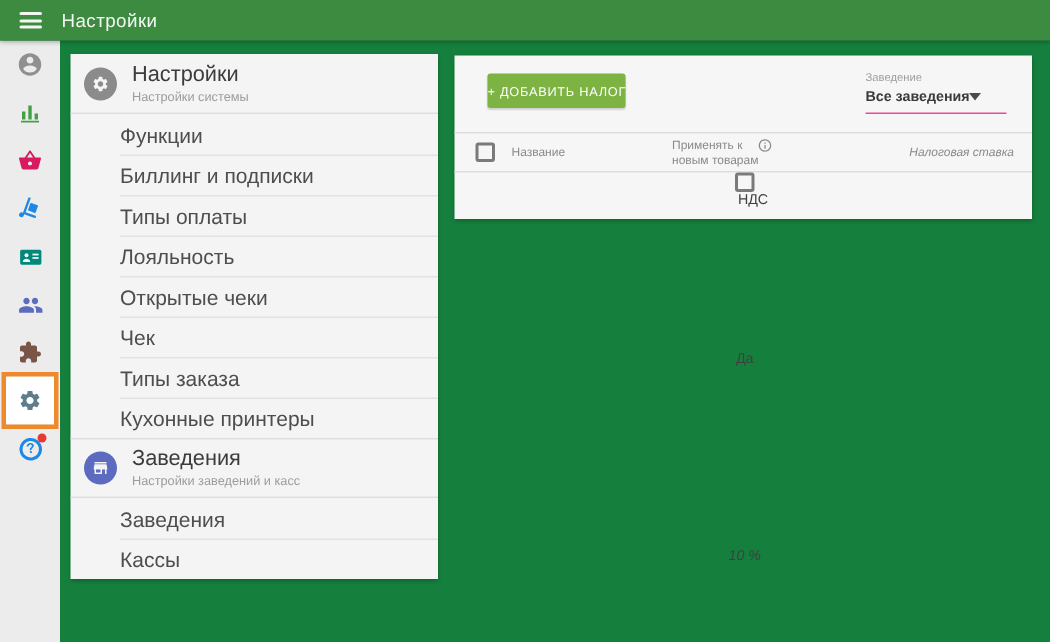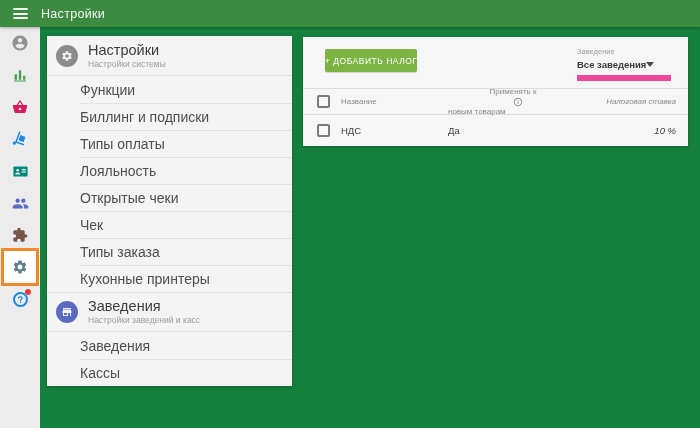--- a/index.html
+++ b/index.html
@@ -54,34 +54,34 @@
   .card { position:absolute; left:303px; top:37px; width:385px; background:#f6f6f6;
     box-shadow:0 1px 3px rgba(0,0,0,.25); }
   .toolbar { height:51px; position:relative; }
   .btn-add { position:absolute; left:12px; top:12px; height:23px; padding:0 0;
     background:#7cb342; color:#fff; border:none; border-radius:2px; font-size:8.5px;
     font-weight:normal; letter-spacing:.5px; font-family:"Liberation Sans", sans-serif;
     cursor:pointer; box-shadow:0 1px 1px rgba(0,0,0,.15);margin-left:10px; }
   .venue-select { position:absolute; right:17px; top:10px; width:94px; cursor:pointer; }
   .vs-label { font-size:7.5px; color:#9e9e9e; }
   .vs-row { display:flex; align-items:center; 
-    border-bottom:6px solid #ec4899; padding:3px 0 5px 0; }
+    border-bottom:1px solid #ec4899; padding:3px 0 5px 0; }
   .vs-value { font-size:9.5px; font-weight:bold; color:#3a3a3a; }
   .caret { width:0; height:0; border-left:4px solid transparent;
     border-right:4px solid transparent; border-top:5px solid #4a4a4a; margin-right:2px; }
 
   .trow { display:flex; align-items:center; padding:0 12px 0 14px; }
   .thead { height:27px; border-top:1px solid #ddd; border-bottom:1px solid #ddd;
     color:#8a8a8a; font-size:8px; }
-  .tbody-row { height:31px; font-size:9.5px; color:#3f3f3f; cursor:pointer; }
+  .tbody-row { height:31px; font-size:9.5px; color:#3f3f3f; cursor:pointer;flex-direction:column; }
   .cb { width:13px; height:13px; border:2px solid #7a7a7a; border-radius:2px;
     flex:0 0 13px; cursor:pointer; background:transparent; }
   .col-name { margin-left:11px; flex:0 0 107px; }
   .col-apply { flex:0 0 130px; line-height:10px; }
-  .apply-l1 { display:flex; align-items:center;flex-direction:column; }
+  .apply-l1 { display:flex; align-items:center; }
   .info-ic { margin-left:10px; display:inline-flex; }
   .col-rate { flex:1; text-align:right;font-style:italic; }
 </style>
 </head>
 <body>
 
 <div class="screen">
 
   <header class="app-header">
     <div class="hamburger">

